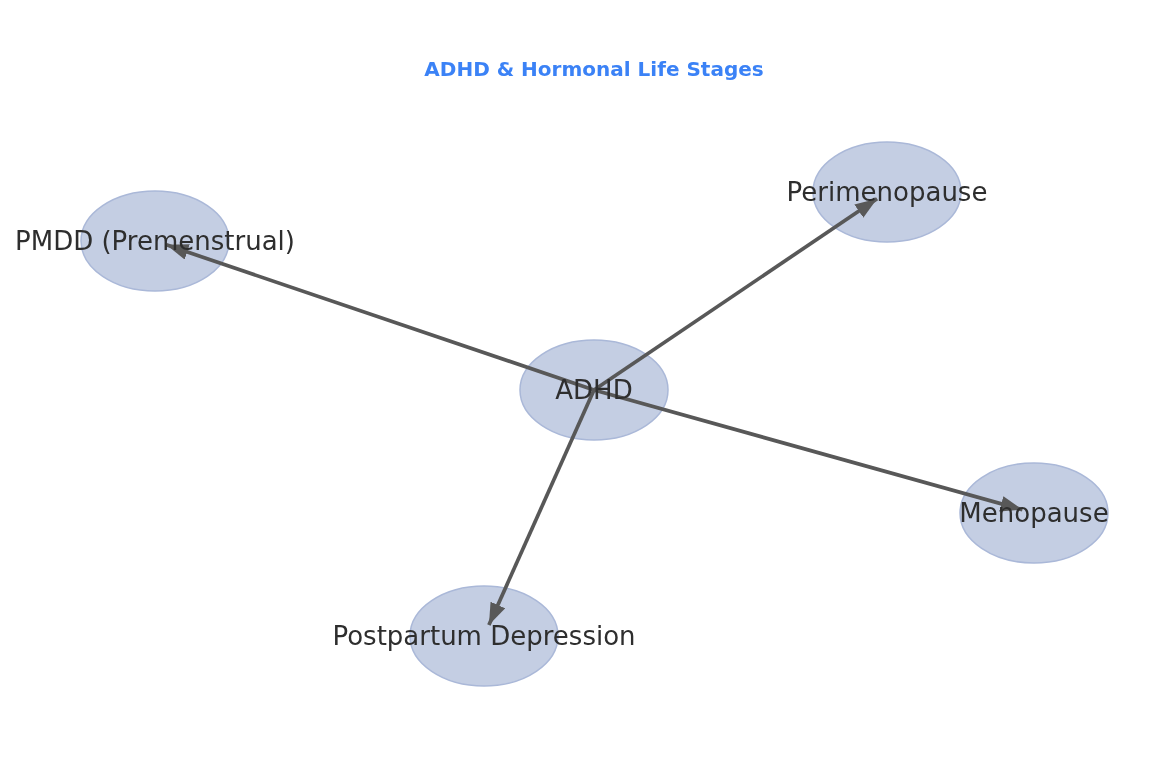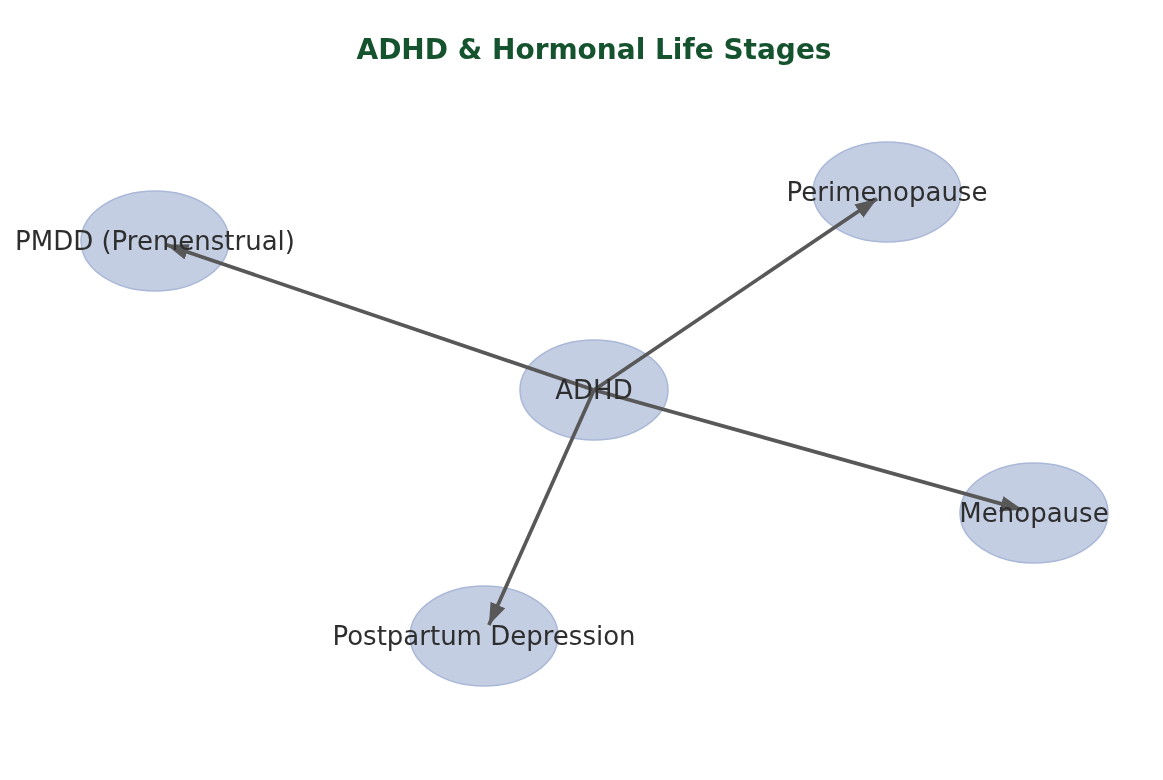--- a/index.html
+++ b/index.html
@@ -11,26 +11,26 @@
   .stage {
     position: relative;
     width: 1163px;
     height: 780px;
     background: #ffffff;
     overflow: hidden;
   }
   .chart-title {
     position: absolute;
     left: 594px;
-    top: 33px;
+    top: 57px;
     transform: translateX(-50%);
     white-space: nowrap;
-    font-size: 28px;
+    font-size: 20px;
     font-weight: bold;
-    color: #14532d;
+    color: #3b82f6;
     letter-spacing: 0px;
   }
   svg.graph-canvas {
     position: absolute;
     left: 0;
     top: 0;
   }
   svg text.node-label {
     font-family: "DejaVu Sans", sans-serif;
     font-size: 26px;

